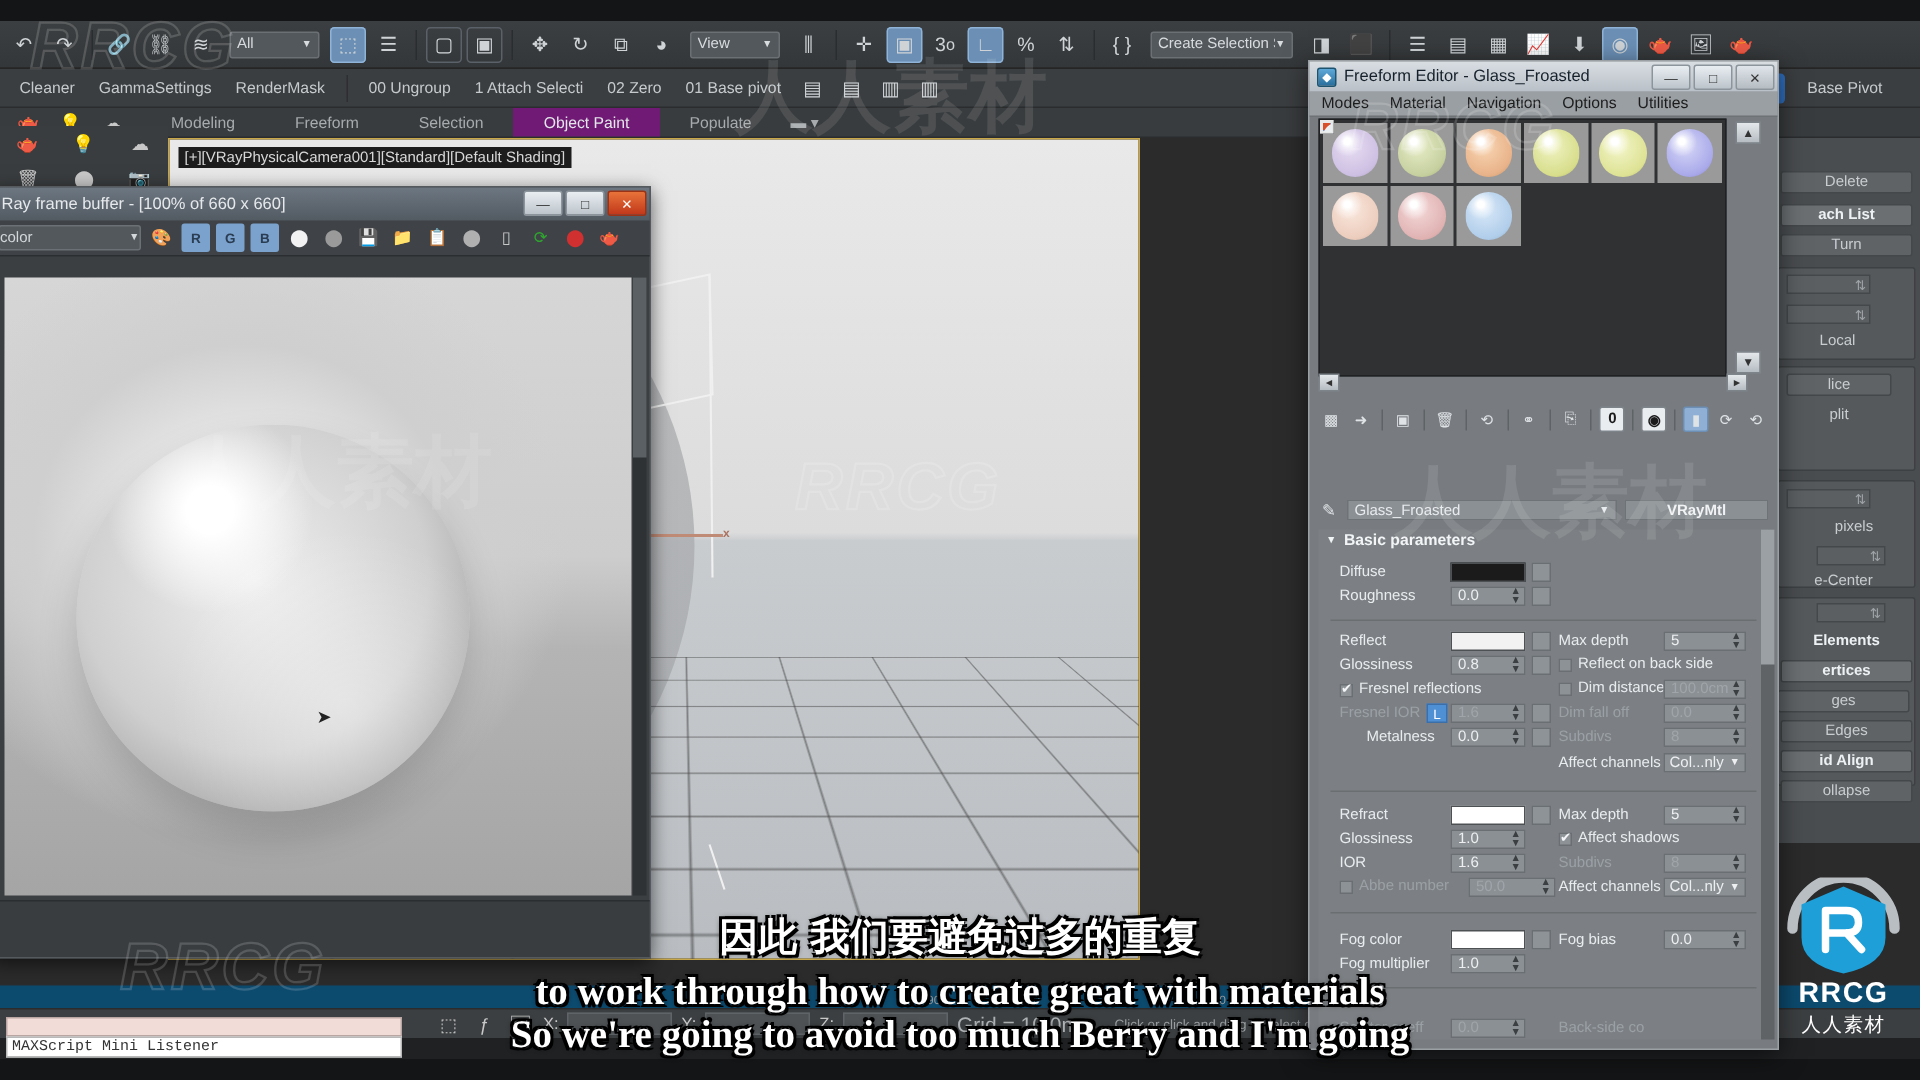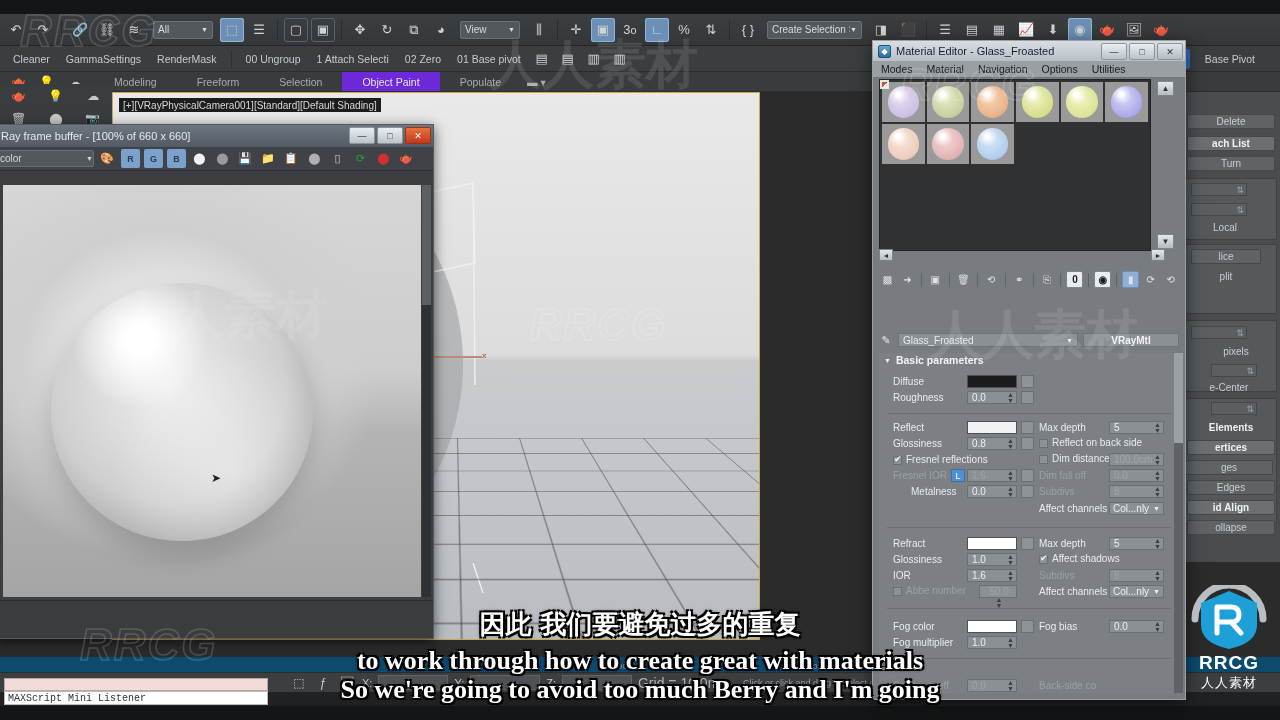--- a/index.html
+++ b/index.html
@@ -49,21 +49,21 @@
 
   .max-ribbon {
     position:absolute; left:0; top:72px; width:1280px; height:20px;
     background:#393c3e; border-bottom:1px solid #2a2c2e;
     display:flex; align-items:stretch;
   }
   .ribtab {
     padding:0 20px; display:flex; align-items:center; font-size:10.5px;
     color:#a7abae;
   }
-  .ribtab.active { background:#6d28d9; color:#e2e6e9; }
+  .ribtab.active { background:#701a75; color:#e2e6e9; }
   .ribbon-left-icons{ display:flex; align-items:center; gap:10px; padding:0 10px; }
 
   .vport-icons {
     position:absolute; left:0; top:84px; width:112px; height:46px;
     display:grid; grid-template-columns:repeat(3,1fr); grid-template-rows:repeat(2,1fr);
     align-items:center; justify-items:center;
     background:#3a3d3f;
   }
   .vicon{ width:18px; height:18px; display:flex;align-items:center;justify-content:center;font-size:12px;}
 
@@ -504,21 +504,21 @@
     </div>
     <div class="vfb-scroll">
         <i></i>
       </div>
     <div class="vfb-bottom"></div>
   </div>
 
   <div class="medit">
     <div class="med-title">
       <span class="med-ico">◆</span>
-      <span>Material Editor - Glass_Froasted</span>
+      <span>Freeform Editor - Glass_Froasted</span>
       <div class="win-btns">
         <div class="wb">—</div>
         <div class="wb">□</div>
         <div class="wb" style="background:linear-gradient(#dfe5ea,#b5bcc2)">✕</div>
       </div>
     </div>
     <div class="med-menu">
       <span>Modes</span>
       <span>Material</span>
       <span>Navigation</span>
@@ -734,21 +734,21 @@
       </div>
 
       <span class="prm" style="left:14px;top:217px;">IOR</span>
       <div class="spin" style="left:88px;top:216px;width:50px;">
         <span>1.6</span>
         <span class="sp">▲<br>▼</span>
       </div>
 
       <div class="chk" style="left:14px;top:234px;"></div>
       <span class="prm dim" style="left:27px;top:232px;">Abbe number</span>
-      <div class="spin dim" style="left:100px;top:232px;width:38px;flex-direction:column;">
+      <div class="spin dim" style="left:100px;top:232px;width:58px;">
         <span>50.0</span>
         <span class="sp">▲<br>▼</span>
       </div>
 
       <span class="prm" style="left:160px;top:185px;">Max depth</span>
       <div class="spin" style="left:230px;top:184px;width:55px;">
         <span>5</span>
         <span class="sp">▲<br>▼</span>
       </div>
 

